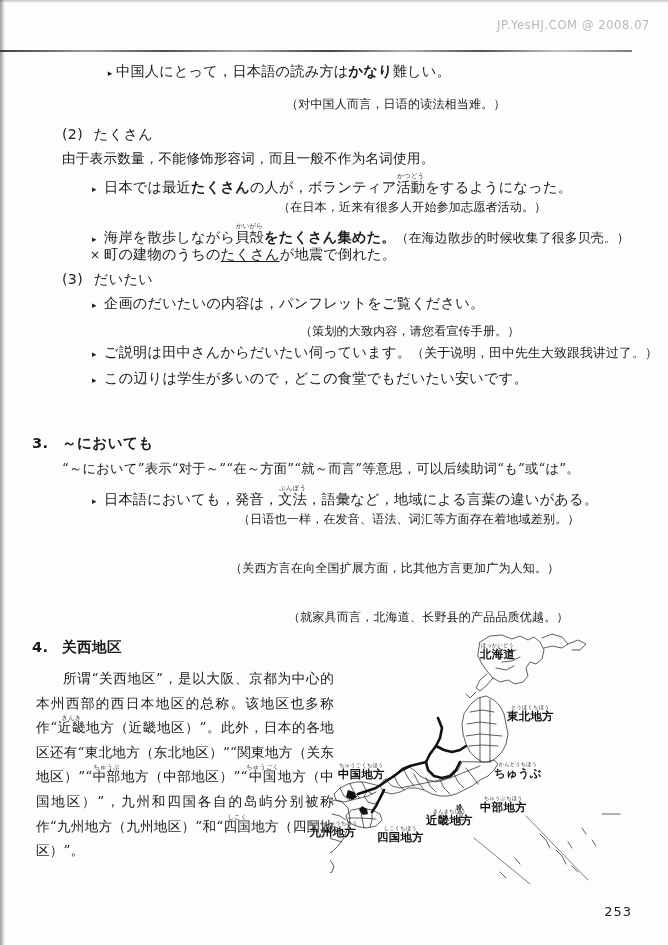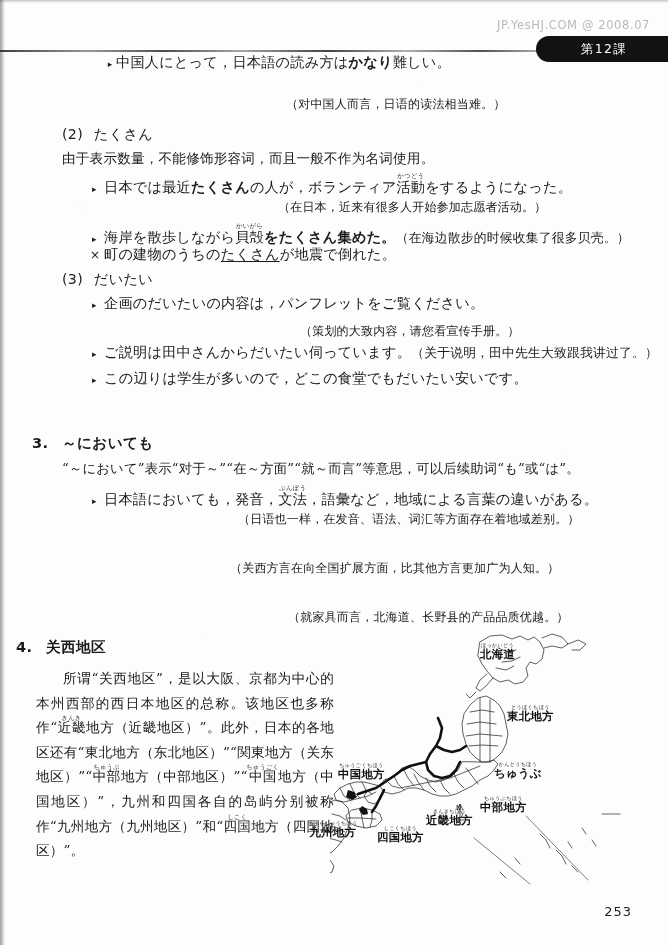--- a/index.html
+++ b/index.html
@@ -190,25 +190,22 @@
 </head>
 <body>
 
 <div id="page">
 
   <div id="scan-edge"></div>
   <div id="scan-edge-top"></div>
 
   <div id="watermark">JP.YesHJ.COM @ 2008.07</div>
   <div id="header-rule"></div>
-  <div id="lesson-tab">
-    <span>第12課</span>
-  </div>
-
-  <div class="ln jp" style="left:104px; top:55px;text-align:center;">
+
+  <div class="ln jp" style="left:104px; top:64px;text-align:center;">
     <span class="bullet"></span><span>中国人にとって，日本語の読み方は</span><span class="bold">かなり</span><span>難しい。</span>
   </div>
   <div class="zh-right zh" style="left:286px; top:96px;">（对中国人而言，日语的读法相当难。）</div>
 
   <div class="sub-head" style="left:62px; top:125px;">
     <span>(2)</span>
     <span style="display:inline-block;width:6px"></span><span>たくさん</span>
   </div>
   <div class="ln zh" style="left:62px; top:150px; font-size:13.6px;">由于表示数量，不能修饰形容词，而且一般不作为名词使用。</div>
 
@@ -251,21 +248,21 @@
     <span class="bullet"></span><span>日本語においても，発音，</span><ruby><span>文法</span><rt>ぶんぽう</rt></ruby><span>，語彙など，地域による言葉の違いがある。</span>
   </div>
 
   <div class="ln zh" style="left:62px; top:460px; font-size:13.3px;">“～において”表示“对于～”“在～方面”“就～而言”等意思，可以后续助词“も”或“は”。</div>
   <div class="zh-right zh" style="left:238px; top:511px;">（日语也一样，在发音、语法、词汇等方面存在着地域差别。）</div>
 
   <div class="zh-right zh" style="left:230px; top:560px;">（关西方言在向全国扩展方面，比其他方言更加广为人知。）</div>
 
   <div class="zh-right zh" style="left:288px; top:609px;">（就家具而言，北海道、长野县的产品品质优越。）</div>
 
-  <div class="sec-head" style="left:16px; top:638px;">
+  <div class="sec-head" style="left:32px; top:638px;">
     <span>4.</span>
     <span style="display:inline-block;width:8px"></span><span>关西地区</span>
   </div>
 
   <div id="sec4-body"><span>所谓“关西地区”，是以大阪、京都为中心的本州西部的西日本地区的总称。该地区也多称作“</span><ruby><span>近畿</span><rt>きんき</rt></ruby><span>地方（近畿地区）”。此外，日本的各地区还有“東北地方（东北地区）”“関東地方（关东地区）”“</span><ruby><span>中部</span><rt>ちゅうぶ</rt></ruby><span>地方（中部地区）”“</span><ruby><span>中国</span><rt>ちゅうごく</rt></ruby><span>地方（中国地区）”，九州和四国各自的岛屿分别被称作“九州地方（九州地区）”和“</span><ruby><span>四国</span><rt>しこく</rt></ruby><span>地方（四国地区）”。</span></div>
 
   <div id="map-wrap">
     <svg width="338" height="272" viewBox="0 0 338 272">
       <g fill="none" stroke="#2a2a2a" stroke-width="0.75" stroke-linejoin="round" stroke-linecap="round">
 

